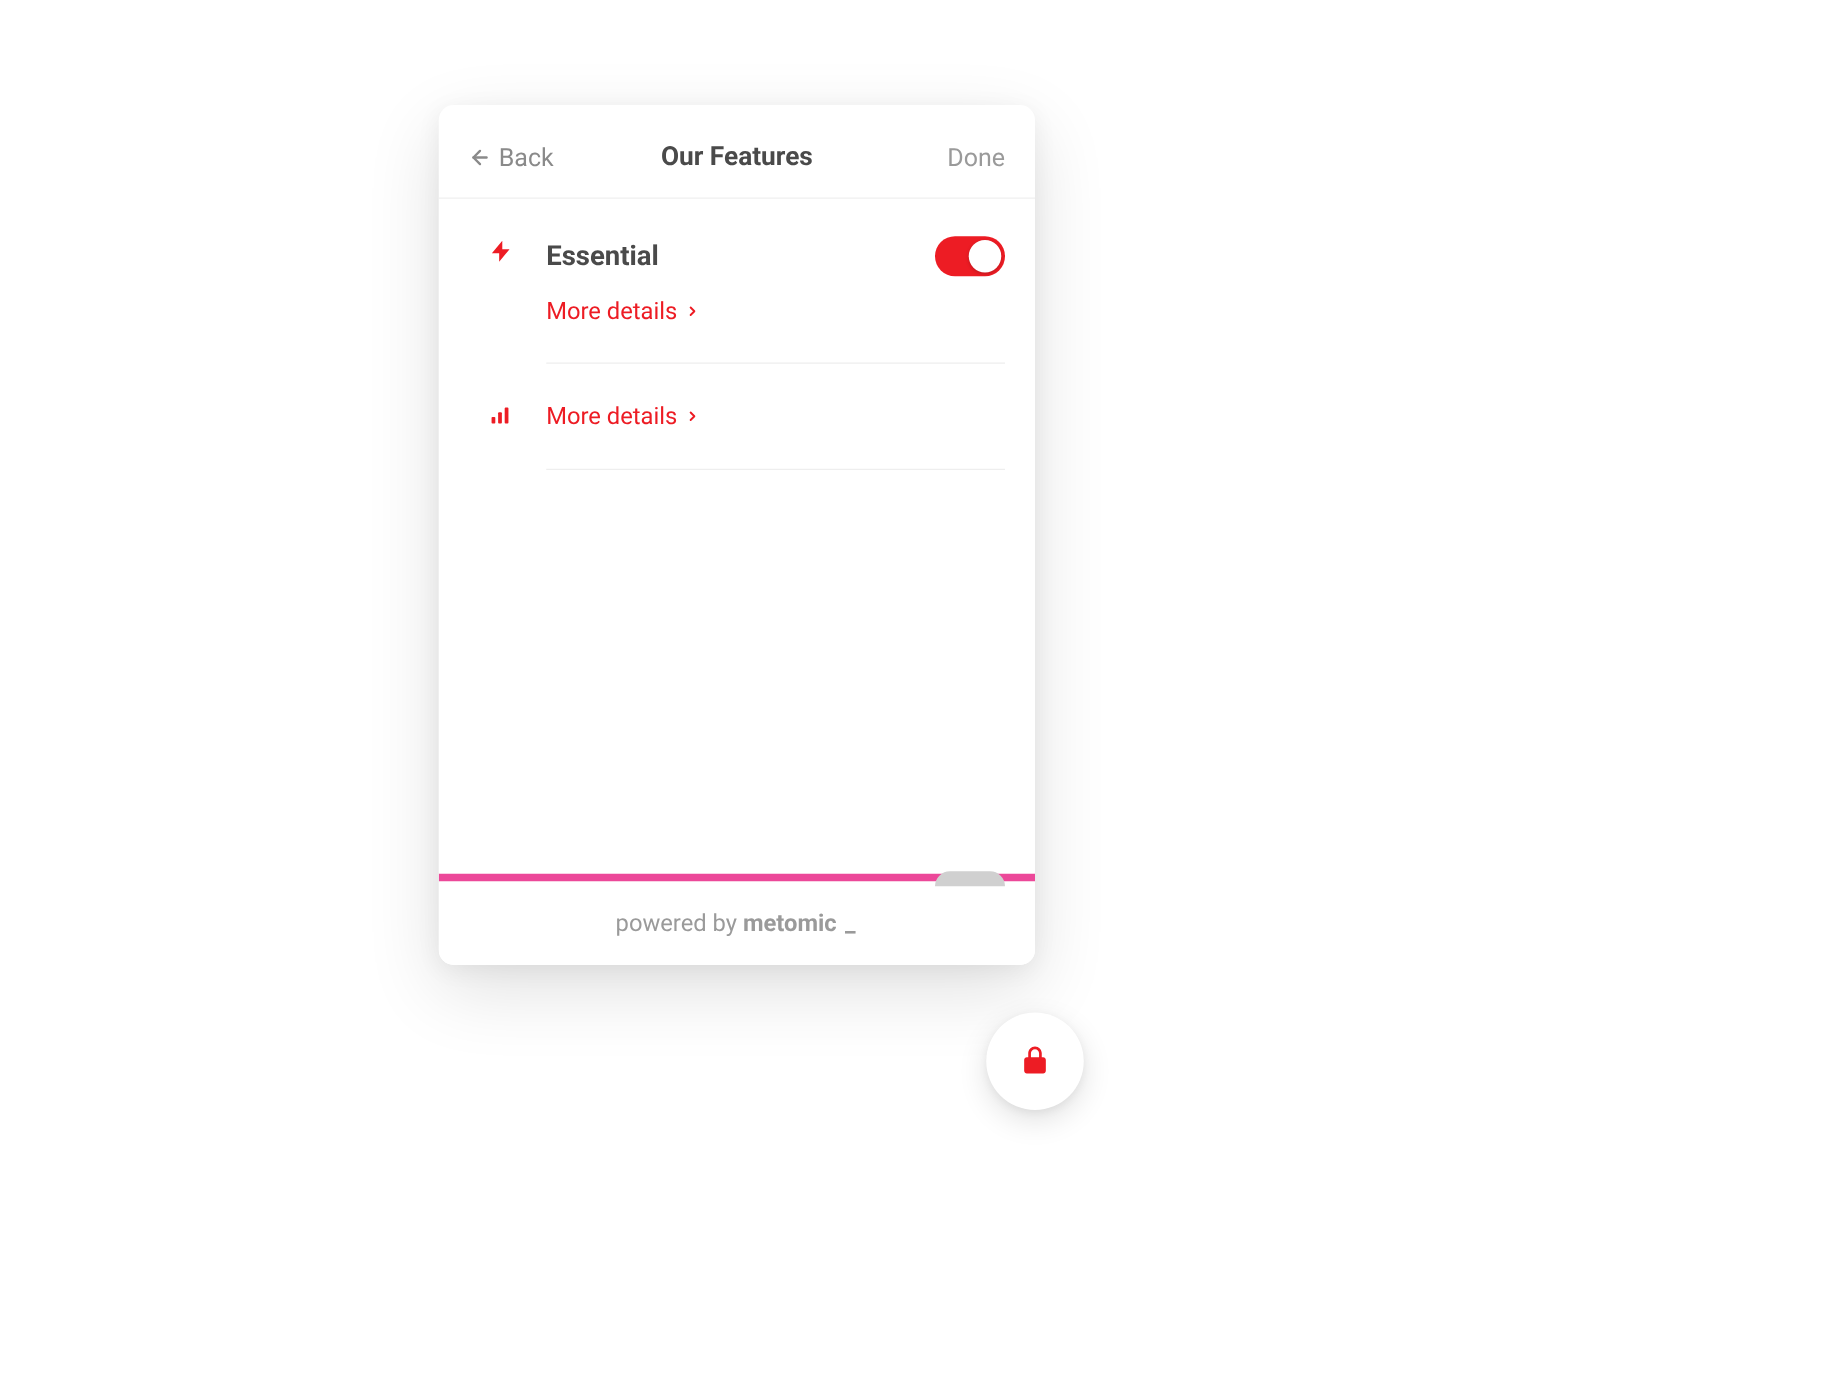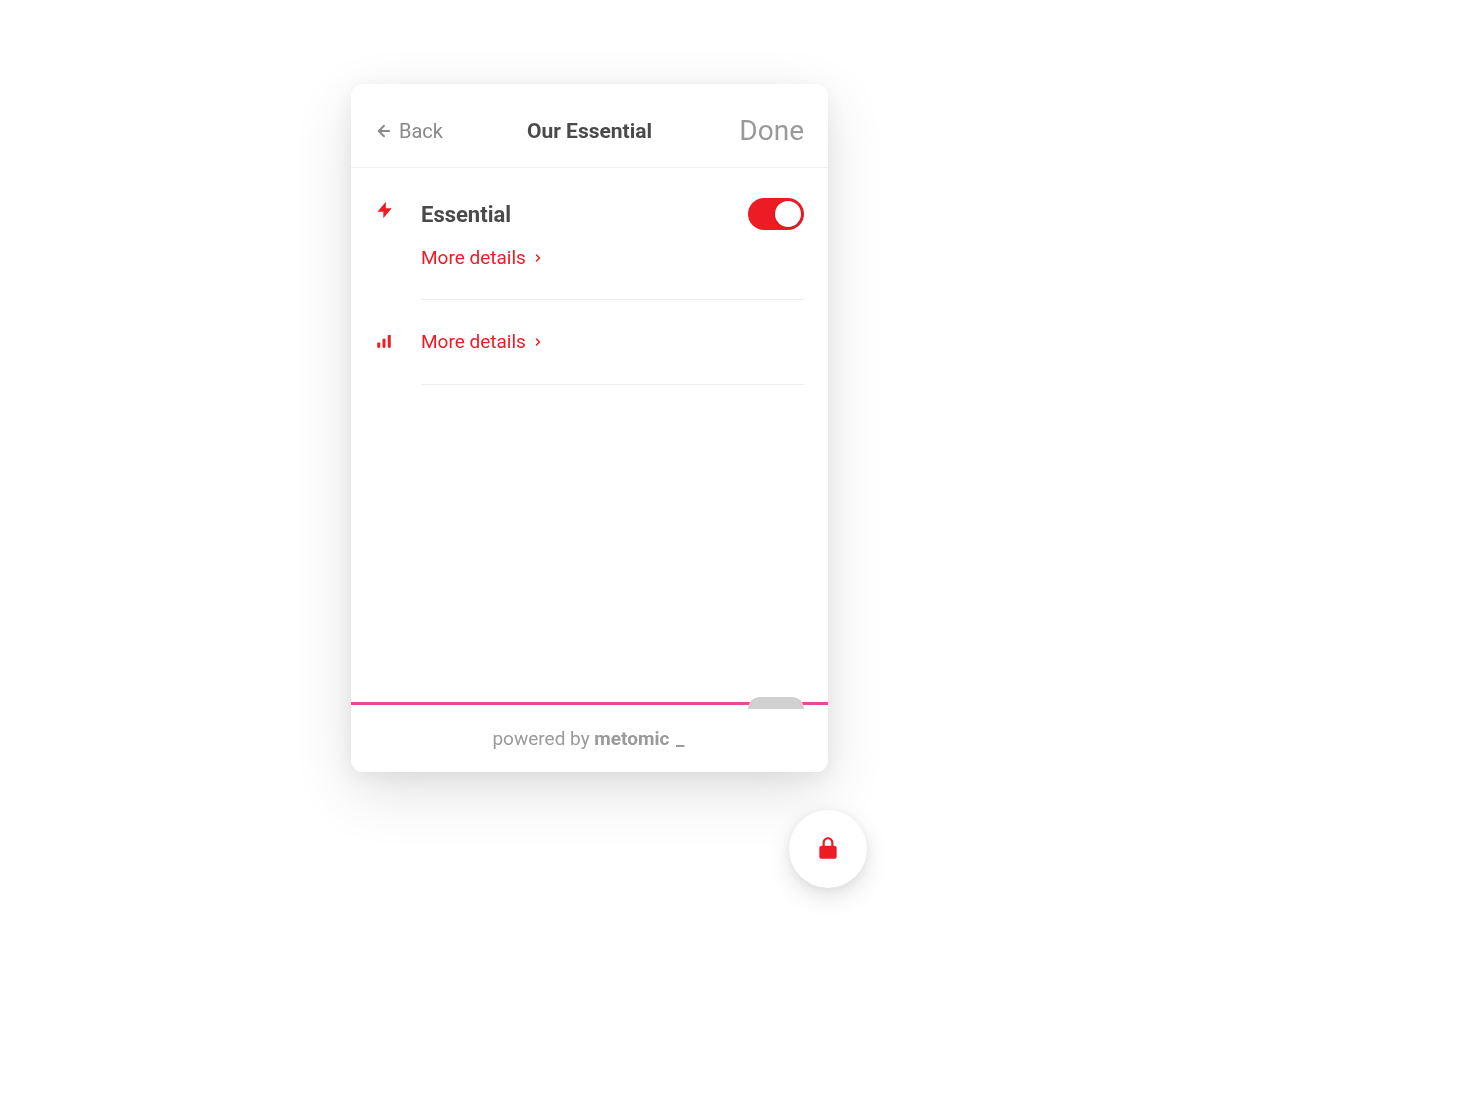--- a/index.html
+++ b/index.html
@@ -53,31 +53,32 @@
     .modal-title {
       position: absolute;
       left: 50%;
       transform: translateX(-50%);
       color: #4a4a4a;
       font-size: 21px;
       font-weight: 700;
     }
     .done-button {
       color: #9a9a9a;
-      font-size: 28px;
+      font-size: 20px;
       font-weight: 400;
       cursor: pointer;
       background: none;
       border: none;
       font-family: inherit;
     }
     .modal-body {
       flex: 1;
       overflow-y: auto;
       background: #ffffff;
+      padding-left: 16px;
     }
     .feature-item {
       padding: 30px 24px 30px 24px;
     }
     .feature-row {
       display: flex;
       align-items: flex-start;
     }
     .feature-icon-col {
       width: 46px;
@@ -147,21 +148,21 @@
     }
     .divider {
       height: 1px;
       background: #eeeeee;
       margin: 0 24px 0 70px;
     }
     .modal-footer {
       padding: 22px 24px;
       text-align: center;
       background: #ffffff;
-      border-top: 3px solid #ec4899;
+      border-top: 6px solid #ec4899;
     }
     .powered-by {
       color: #9a9a9a;
       font-size: 19px;
       font-weight: 400;
     }
     .powered-brand {
       font-weight: 700;
       color: #9a9a9a;
     }
@@ -202,21 +203,21 @@
   <div class="modal-header">
     <button class="back-button">
       <span class="back-arrow">
         <svg width="18" height="18" viewBox="0 0 24 24" fill="none" stroke="#8a8a8a" stroke-width="2.5" stroke-linecap="round" stroke-linejoin="round">
           <line x1="19" y1="12" x2="5" y2="12"></line>
           <polyline points="12 19 5 12 12 5"></polyline>
         </svg>
       </span>
       <span>Back</span>
     </button>
-    <div class="modal-title">Our Essential</div>
+    <div class="modal-title">Our Features</div>
     <button class="done-button">Done</button>
   </div>
 
   <div class="modal-body">
     <div class="feature-item">
       <div class="feature-row">
         <div class="feature-icon-col">
           <span>
             <svg width="20" height="20" viewBox="0 0 24 24" fill="#ed1c24">
               <path d="M13 2L3 14h7v8l10-12h-7V2z"></path>

